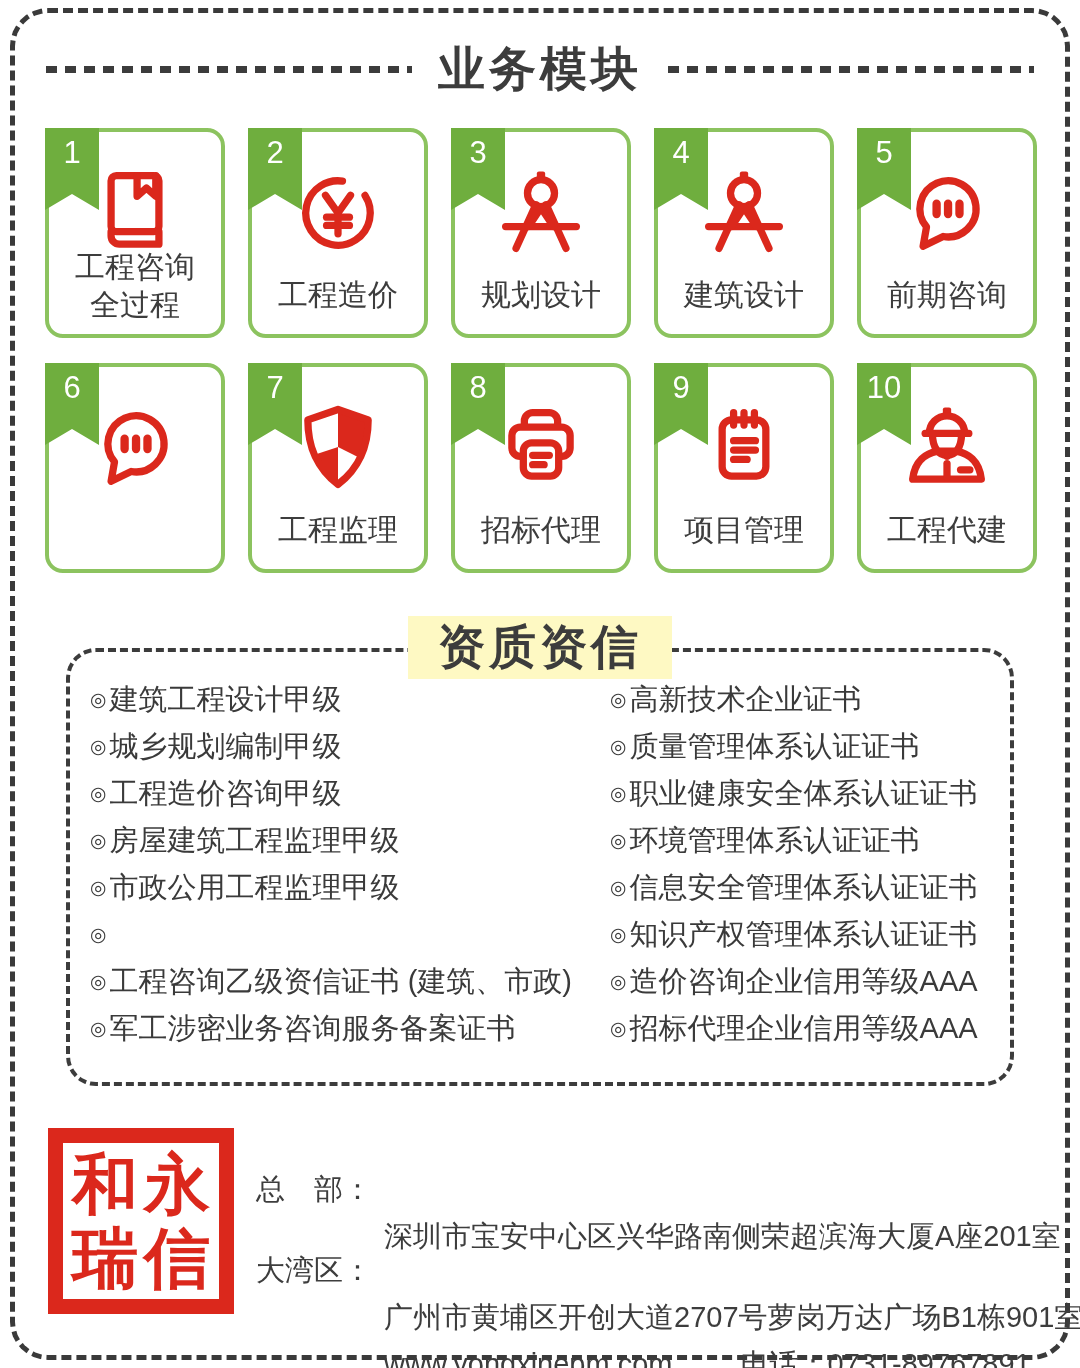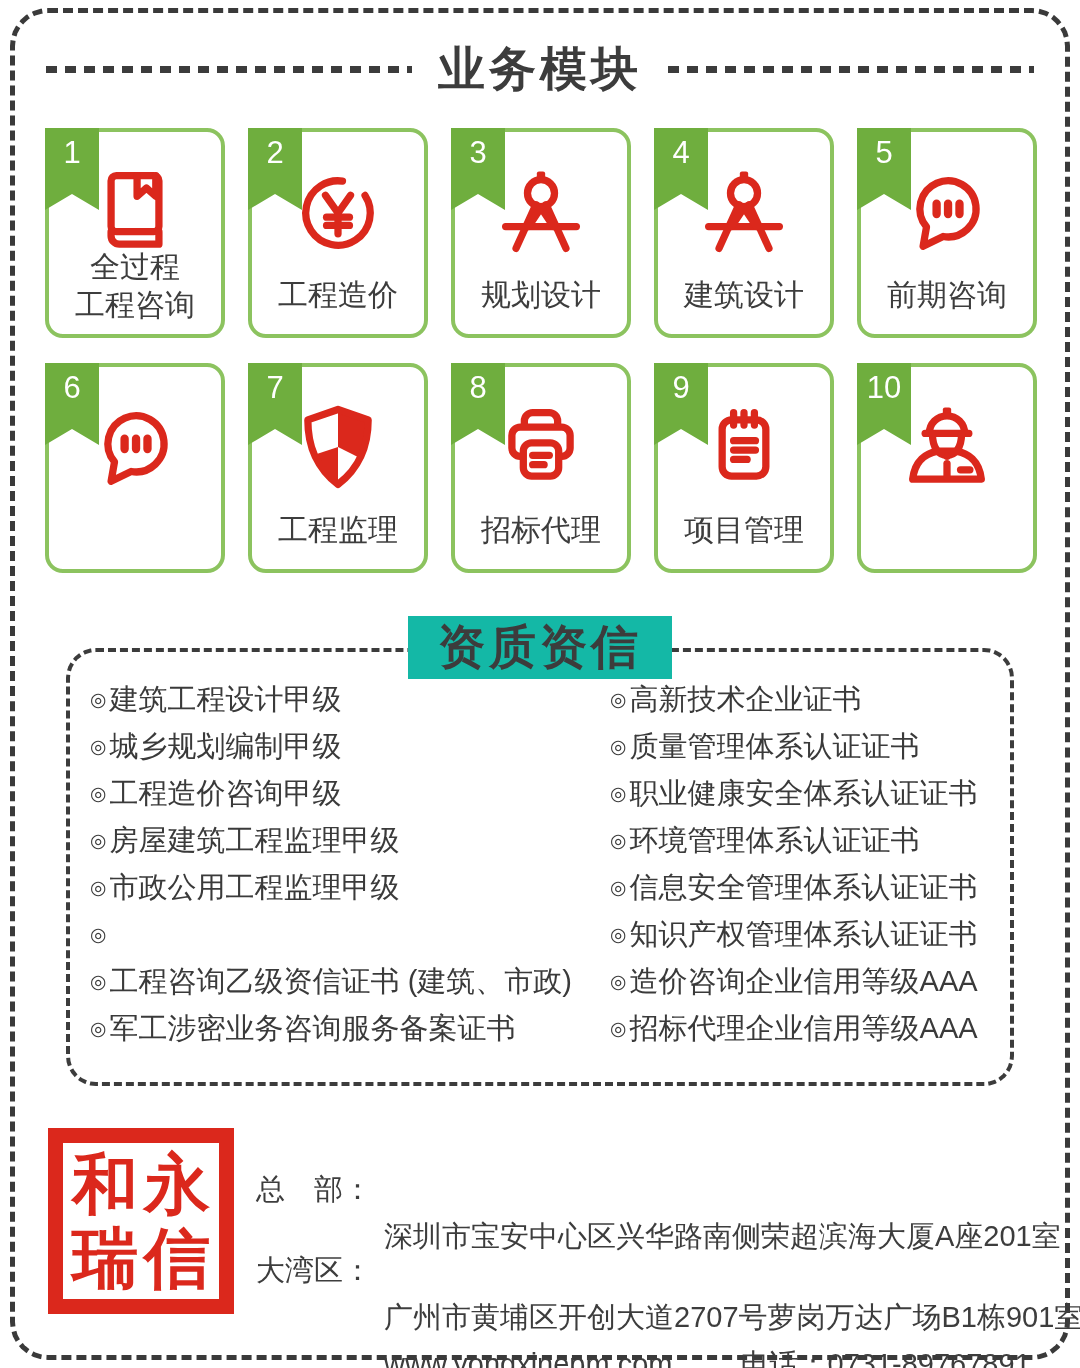--- a/index.html
+++ b/index.html
@@ -50,21 +50,21 @@
   }
   .card-label.two-lines{bottom:10px;}
 
   
   .quals{
     position:absolute;top:648px;left:66px;width:948px;height:438px;
     border:4px dashed #3c3c3c;border-radius:30px;box-sizing:border-box;
   }
   .quals-title{
     position:absolute;top:-36px;left:50%;transform:translateX(-50%);
-    background:#14b8a6;padding:0 30px;margin:0;
+    background:#fef9c3;padding:0 30px;margin:0;
   }
   .quals-list{
     position:absolute;top:24px;left:20px;right:14px;
     display:grid;grid-template-columns:520px 1fr;grid-auto-flow:column;
     grid-template-rows:repeat(8,47px);
   }
   .qual-item{display:flex;align-items:center;font-size:29px;color:#3a3a3a;white-space:nowrap;}
   .qual-bullet{font-size:19px;margin-right:3px;color:#3a3a3a;}
 
   
@@ -96,22 +96,22 @@
       <div class="card">
         <div class="ribbon">1</div>
         <div class="card-icon">
           <svg viewBox="0 0 100 100" width="104" height="104">
             <rect x="27" y="14" width="46" height="54" rx="5" stroke="#db281c" stroke-width="7" fill="none" stroke-linecap="round" stroke-linejoin="round"></rect>
     <path d="M52 14 v20 l9 -8 l9 8 v-20" stroke="#db281c" stroke-width="7" fill="none" stroke-linecap="round" stroke-linejoin="round"></path>
     <path d="M27 68 v4 a8 8 0 0 0 8 8 h38 v-12" stroke="#db281c" stroke-width="7" fill="none" stroke-linecap="round" stroke-linejoin="round"></path>
           </svg>
         </div>
         <div class="card-label two-lines">
+          <div>工程咨询</div>
           <div>全过程</div>
-          <div>工程咨询</div>
         </div>
       </div>
       <div class="card">
         <div class="ribbon">2</div>
         <div class="card-icon">
           <svg viewBox="0 0 100 100" width="104" height="104">
             <circle cx="50" cy="50" r="31" stroke-dasharray="168 27" transform="rotate(-33 50 50)" stroke="#db281c" stroke-width="7" fill="none" stroke-linecap="round" stroke-linejoin="round"></circle>
     <path d="M38 33 L50 50 L62 33" stroke="#db281c" stroke-width="7" fill="none" stroke-linecap="round" stroke-linejoin="round"></path>
     <path d="M50 50 V70" stroke="#db281c" stroke-width="7" fill="none" stroke-linecap="round" stroke-linejoin="round"></path>
     <path d="M39 54 H61" stroke="#db281c" stroke-width="7" fill="none" stroke-linecap="round" stroke-linejoin="round"></path>
@@ -224,20 +224,23 @@
           <svg viewBox="0 0 100 100" width="104" height="104">
             <rect x="46" y="11" width="8" height="9" rx="2" fill="#db281c"></rect>
     <path d="M33 36 a17 17 0 0 1 34 0" stroke="#db281c" stroke-width="7" fill="none" stroke-linecap="round" stroke-linejoin="round"></path>
     <path d="M29 36 H71" stroke="#db281c" stroke-width="7" fill="none" stroke-linecap="round" stroke-linejoin="round"></path>
     <path d="M36 36 c0 14 6 21 14 21 s14 -7 14 -21" stroke="#db281c" stroke-width="7" fill="none" stroke-linecap="round" stroke-linejoin="round"></path>
     <path d="M17 80 C19 62 30 55 41 53 L59 53 C70 55 81 62 83 80 Z" stroke="#db281c" stroke-width="7" fill="none" stroke-linecap="round" stroke-linejoin="round"></path>
     <circle cx="50" cy="58" r="3.5" fill="#db281c"></circle>
     <path d="M50 65 V78" stroke="#db281c" stroke-width="7" fill="none" stroke-linecap="round" stroke-linejoin="round"></path>
     <path d="M63 71 h9" stroke="#db281c" stroke-width="7" fill="none" stroke-linecap="round" stroke-linejoin="round"></path>
           </svg>
+        </div>
+        <div class="card-label">
+          <div>工程代建</div>
         </div>
       </div>
     </div>
 
   <section class="quals">
     <h2 class="quals-title big-title">资质资信</h2>
     <div class="quals-list" id="quals">
         <div class="qual-item">
           <span class="qual-bullet">◎</span>
           <span>建筑工程设计甲级</span>

